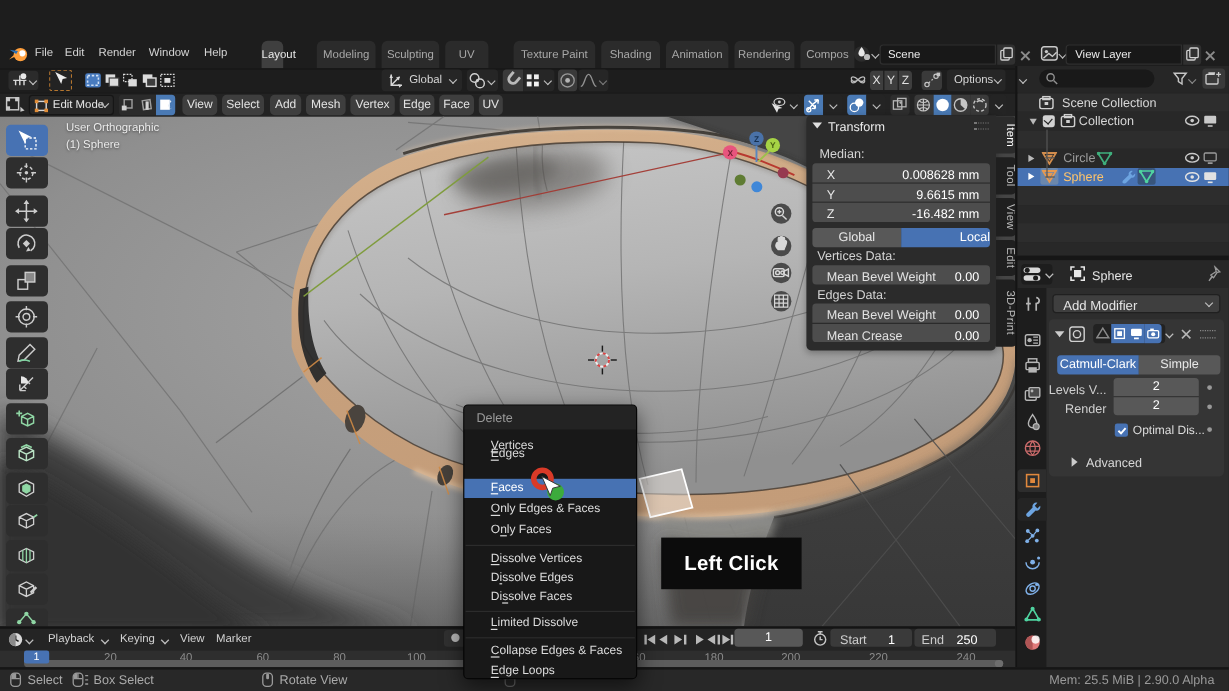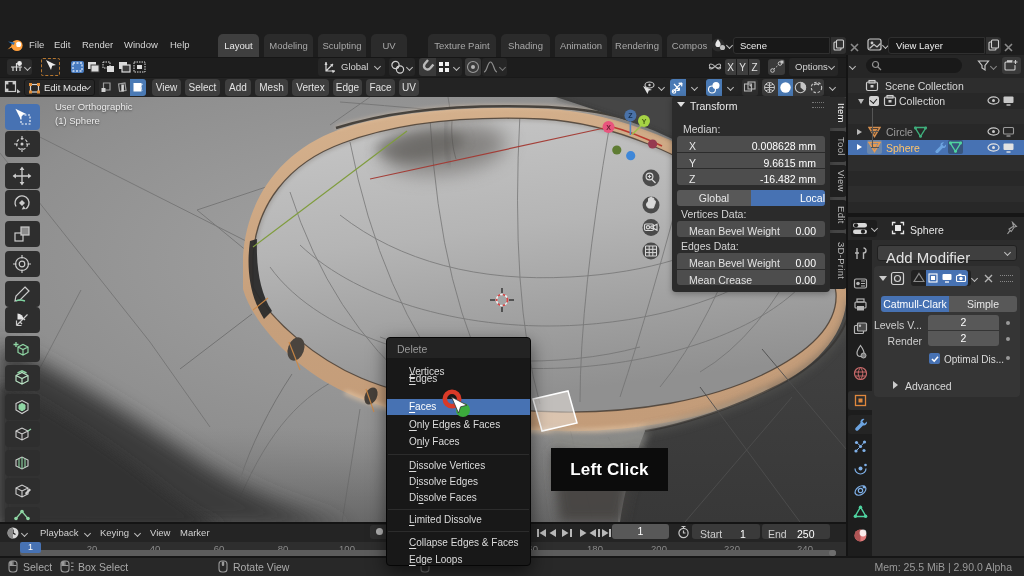--- a/index.html
+++ b/index.html
@@ -64,21 +64,21 @@
         <rect x="3" y="5" width="7" height="8" rx="1" fill="none" stroke="#cfcfcf" stroke-width="1.1"></rect>
         <rect x="5.5" y="3" width="7" height="8" rx="1" fill="#303030" stroke="#cfcfcf" stroke-width="1.1"></rect>
       </svg>
 </div>
 <div class="ab" style="left:1003px;top:39px;width:11px;height:11px">
  <svg width="11" height="11" viewBox="0 0 11 11">
         <path d="M2 2 L9 9 M9 2 L2 9" stroke="#8a8a8a" stroke-width="1.6"></path>
       </svg>
 </div>
 
-<div class="ab" style="left:218px;top:34px;width:41px;height:23px;background:#3f3f3f;border-radius:5px 5px 0 0;color:#e9e9e9;font-size:9.5px;text-align:center;line-height:23px">Layout</div>
+<div class="ab" style="left:218px;top:34px;width:18px;height:23px;background:#3f3f3f;border-radius:5px 5px 0 0;color:#e9e9e9;font-size:9.5px;text-align:center;line-height:23px">Layout</div>
 <div class="ab tabi" style="left:264px;width:49px">Modeling</div>
 <div class="ab tabi" style="left:318px;width:48px">Sculpting</div>
 <div class="ab tabi" style="left:371px;width:36px">UV Editing</div>
 <div class="ab tabi" style="left:428px;width:68px">Texture Paint</div>
 <div class="ab tabi" style="left:501px;width:49px">Shading</div>
 <div class="ab tabi" style="left:555px;width:52px">Animation</div>
 <div class="ab tabi" style="left:612px;width:50px">Rendering</div>
 <div class="ab tabi" style="left:667px;width:45px;border-radius:5px 0 0 0">Compos</div>
 <style>.tabi{top:34px;height:23px;background:#2b2b2b;border-radius:5px 5px 0 0;color:#a8a8a8;font-size:9.5px;text-align:center;line-height:23px;overflow:hidden}</style>
 
@@ -783,21 +783,21 @@
       <circle cx="12.6" cy="11.2" r="1.7" fill="#4fd3a0"></circle>
       <circle cx="2.4" cy="11.2" r="1.7" fill="#4fd3a0"></circle>
     </svg>
 <svg class="ab" style="left:853px;top:528px" width="15" height="15" viewBox="0 0 15 15">
       <circle cx="7.5" cy="7.5" r="6" fill="#e07a7a"></circle>
       <path d="M7.5 1.5 A6 6 0 0 0 7.5 13.5 Z" fill="#b05555"></path>
       <circle cx="10" cy="5" r="3.4" fill="#fff" fill-opacity="0.85"></circle>
     </svg>
 
 <div class="ab" style="left:877px;top:245px;width:140px;height:16px;background:#3f3f3f;border:1px solid #202020;border-radius:3px"></div>
-<div class="ab" style="left:886px;top:249px;font-size:15px;color:#e3e3e3">Add Modifier</div>
+<div class="ab" style="left:886px;top:249px;font-size:11px;color:#e3e3e3">Add Modifier</div>
 <span class="chev ab" style="left:1005px;top:250px"></span>
 <div class="ab" style="left:874px;top:266px;width:146px;height:131px;background:#353535;border-radius:4px"></div>
 <div class="ab" style="left:879px;top:276px;width:0;height:0;border-left:4px solid transparent;border-right:4px solid transparent;border-top:5px solid #ccc"></div>
 <svg class="ab" style="left:890px;top:271px" width="15" height="15" viewBox="0 0 15 15">
       <rect x="1.5" y="1.5" width="12" height="12" rx="2" fill="none" stroke="#d0d0d0" stroke-width="1.2"></rect>
       <circle cx="7.5" cy="7.5" r="3" fill="none" stroke="#d0d0d0" stroke-width="1.2"></circle>
     </svg>
 <div class="ab" style="left:911px;top:270px;width:60px;height:16px;background:#222;border-radius:3px"></div>
 <svg class="ab" style="left:913px;top:272px" width="12" height="12" viewBox="0 0 12 12">
       <path d="M6 1.5 L11 9.5 H1Z" fill="none" stroke="#8a8a8a" stroke-width="1.2"></path>

